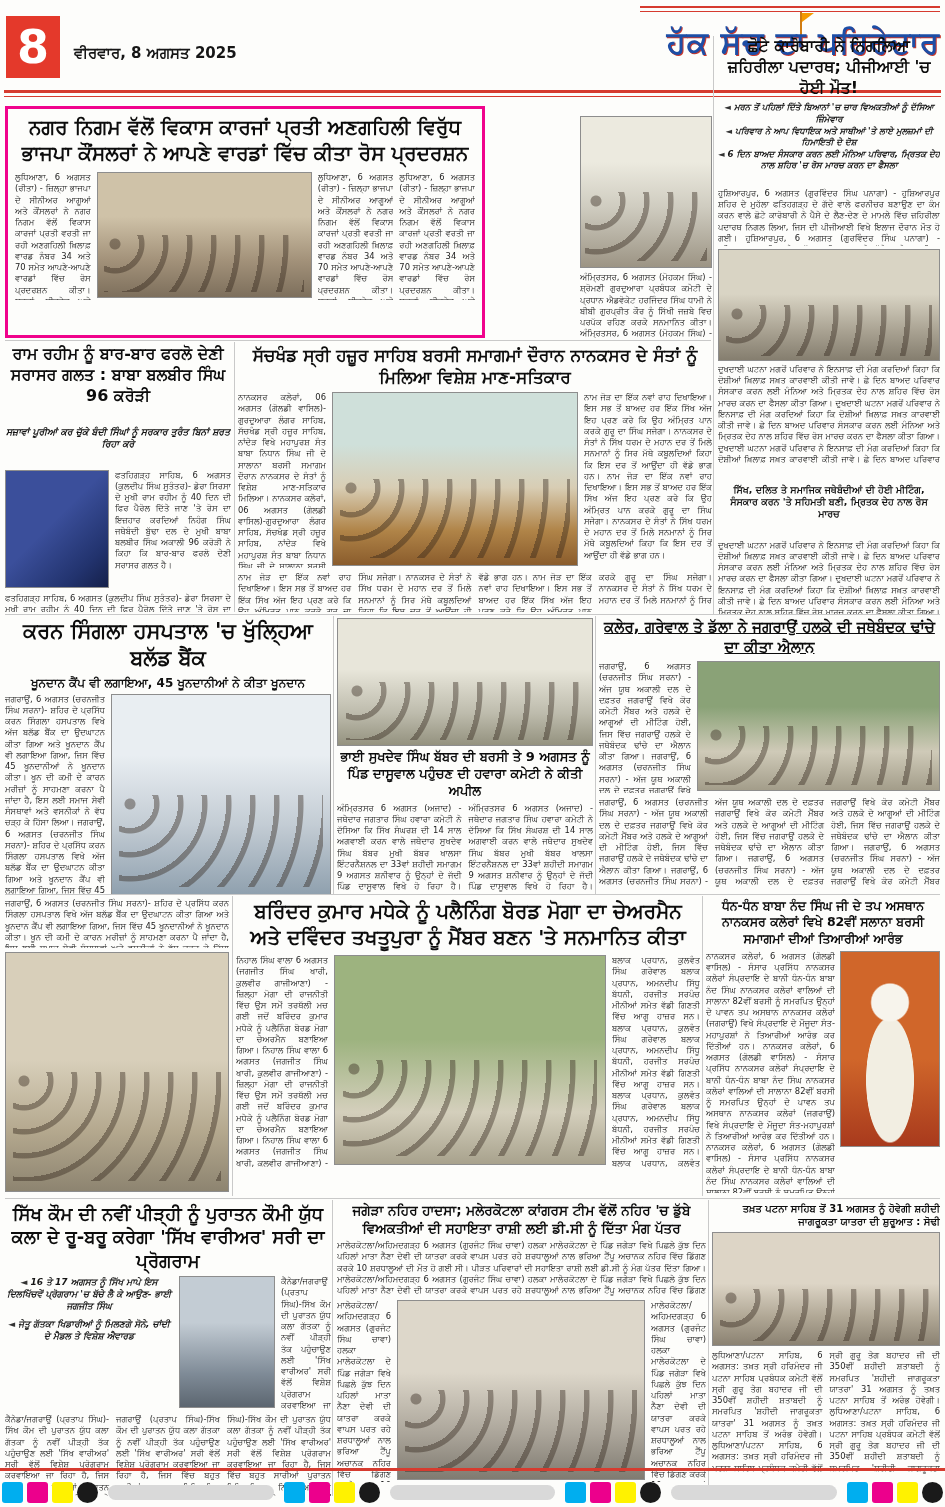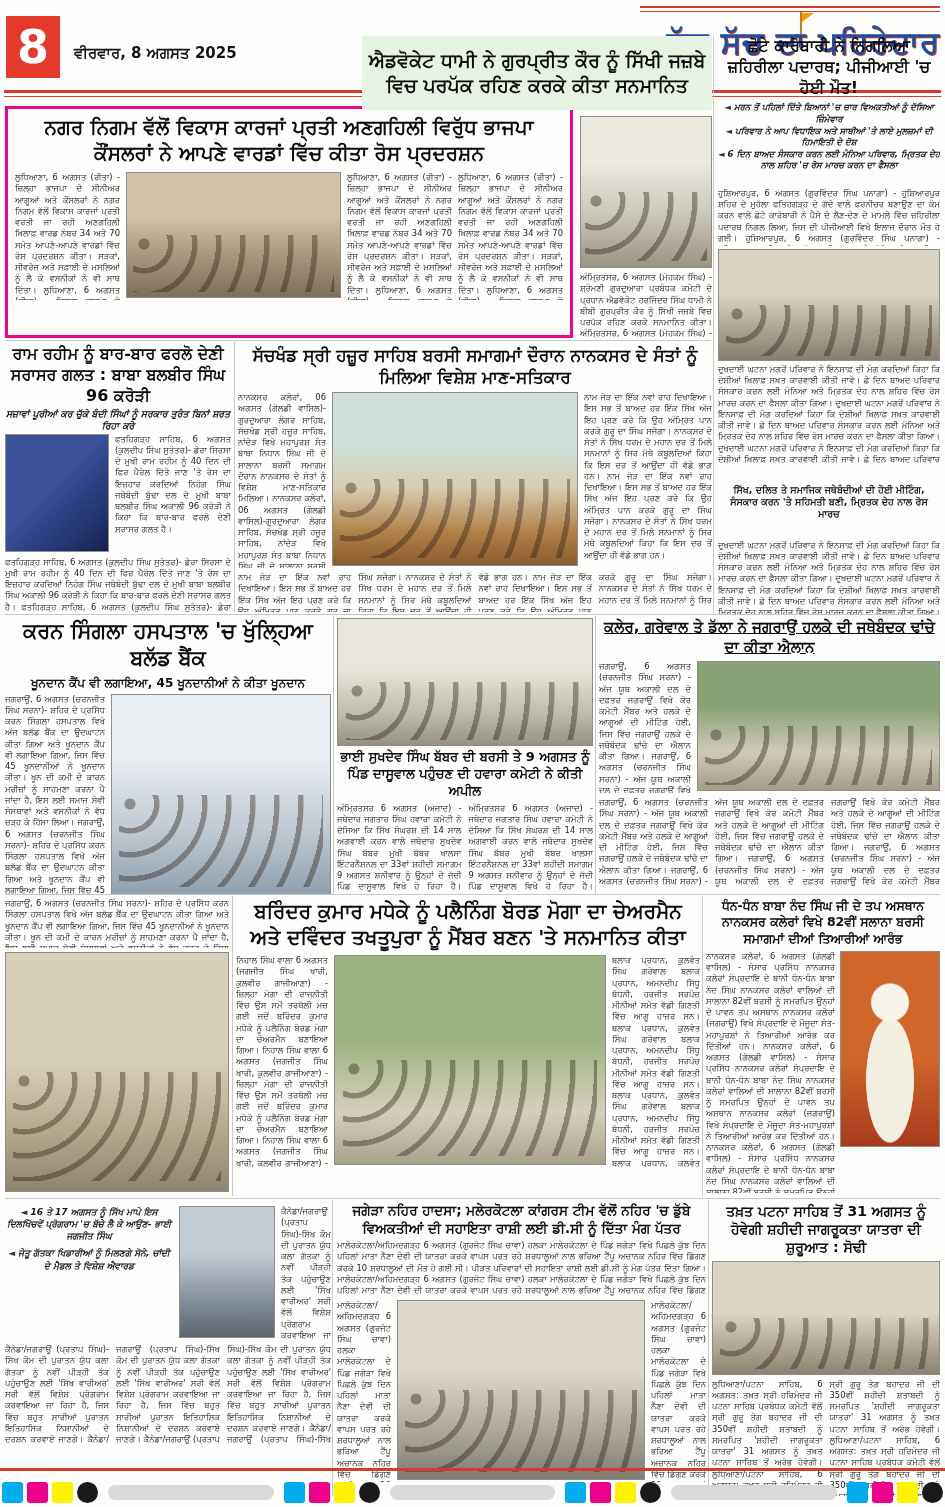--- a/index.html
+++ b/index.html
@@ -85,53 +85,50 @@
   <div class="abs hairline-h" style="left:5px;top:894px;width:935px;"></div>
   <div class="abs hairline-h" style="left:5px;top:1198px;width:935px;"></div>
   <div class="abs hairline-v" style="left:234px;top:342px;height:270px;"></div>
   <div class="abs hairline-v" style="left:333px;top:616px;height:278px;"></div>
   <div class="abs hairline-v" style="left:595px;top:616px;height:278px;"></div>
   <div class="abs hairline-v" style="left:232px;top:896px;height:300px;"></div>
   <div class="abs hairline-v" style="left:702px;top:896px;height:300px;"></div>
   <div class="abs hairline-v" style="left:332px;top:1200px;height:296px;"></div>
   <div class="abs hairline-v" style="left:708px;top:1200px;height:296px;"></div>
 
-  <div class="art pinkbox" style="left:5px;top:106px;width:568px;height:232px;">
+  <div class="art pinkbox" style="left:5px;top:106px;width:480px;height:232px;">
     <div class="hl" style="font-size:20px;">ਨਗਰ ਨਿਗਮ ਵੱਲੋਂ ਵਿਕਾਸ ਕਾਰਜਾਂ ਪ੍ਰਤੀ ਅਣਗਹਿਲੀ ਵਿਰੁੱਧ ਭਾਜਪਾ ਕੌਂਸਲਰਾਂ ਨੇ ਆਪਣੇ ਵਾਰਡਾਂ ਵਿੱਚ ਕੀਤਾ ਰੋਸ ਪ੍ਰਦਰਸ਼ਨ</div>
     <div class="row" style="margin-top:6px;height:128px;">
       <div class="body-txt" style="flex:1;">ਲੁਧਿਆਣਾ, 6 ਅਗਸਤ (ਰੀਤਾ) - ਜ਼ਿਲ੍ਹਾ ਭਾਜਪਾ ਦੇ ਸੀਨੀਅਰ ਆਗੂਆਂ ਅਤੇ ਕੌਂਸਲਰਾਂ ਨੇ ਨਗਰ ਨਿਗਮ ਵੱਲੋਂ ਵਿਕਾਸ ਕਾਰਜਾਂ ਪ੍ਰਤੀ ਵਰਤੀ ਜਾ ਰਹੀ ਅਣਗਹਿਲੀ ਖ਼ਿਲਾਫ਼ ਵਾਰਡ ਨੰਬਰ 34 ਅਤੇ 70 ਸਮੇਤ ਆਪਣੇ-ਆਪਣੇ ਵਾਰਡਾਂ ਵਿੱਚ ਰੋਸ ਪ੍ਰਦਰਸ਼ਨ ਕੀਤਾ। ਸੜਕਾਂ, ਸੀਵਰੇਜ ਅਤੇ ਸਫ਼ਾਈ ਦੇ ਮਸਲਿਆਂ ਨੂੰ ਲੈ ਕੇ ਵਸਨੀਕਾਂ ਨੇ ਵੀ ਸਾਥ ਦਿੱਤਾ। ਲੁਧਿਆਣਾ, 6 ਅਗਸਤ (ਰੀਤਾ) - ਜ਼ਿਲ੍ਹਾ ਭਾਜਪਾ ਦੇ ਸੀਨੀਅਰ ਆਗੂਆਂ ਅਤੇ ਕੌਂਸਲਰਾਂ ਨੇ ਨਗਰ ਨਿਗਮ ਵੱਲੋਂ ਵਿਕਾਸ ਕਾਰਜਾਂ ਪ੍ਰਤੀ ਵਰਤੀ ਜਾ ਰਹੀ ਅਣਗਹਿਲੀ ਖ਼ਿਲਾਫ਼ ਵਾਰਡ ਨੰਬਰ 34 ਅਤੇ 70 ਸਮੇਤ ਆਪਣੇ-ਆਪਣੇ ਵਾਰਡਾਂ ਵਿੱਚ ਰੋਸ ਪ੍ਰਦਰਸ਼ਨ ਕੀਤਾ। ਸੜਕਾਂ, ਸੀਵਰੇਜ ਅਤੇ ਸਫ਼ਾਈ ਦੇ ਮਸਲਿਆਂ ਨੂੰ ਲੈ ਕੇ ਵਸਨੀਕਾਂ ਨੇ ਵੀ ਸਾਥ ਦਿੱਤਾ।</div>
       <div class="photo crowd ph-protest" style="width:215px;height:126px;"></div>
       <div class="body-txt" style="flex:1;">ਲੁਧਿਆਣਾ, 6 ਅਗਸਤ (ਰੀਤਾ) - ਜ਼ਿਲ੍ਹਾ ਭਾਜਪਾ ਦੇ ਸੀਨੀਅਰ ਆਗੂਆਂ ਅਤੇ ਕੌਂਸਲਰਾਂ ਨੇ ਨਗਰ ਨਿਗਮ ਵੱਲੋਂ ਵਿਕਾਸ ਕਾਰਜਾਂ ਪ੍ਰਤੀ ਵਰਤੀ ਜਾ ਰਹੀ ਅਣਗਹਿਲੀ ਖ਼ਿਲਾਫ਼ ਵਾਰਡ ਨੰਬਰ 34 ਅਤੇ 70 ਸਮੇਤ ਆਪਣੇ-ਆਪਣੇ ਵਾਰਡਾਂ ਵਿੱਚ ਰੋਸ ਪ੍ਰਦਰਸ਼ਨ ਕੀਤਾ। ਸੜਕਾਂ, ਸੀਵਰੇਜ ਅਤੇ ਸਫ਼ਾਈ ਦੇ ਮਸਲਿਆਂ ਨੂੰ ਲੈ ਕੇ ਵਸਨੀਕਾਂ ਨੇ ਵੀ ਸਾਥ ਦਿੱਤਾ। ਲੁਧਿਆਣਾ, 6 ਅਗਸਤ (ਰੀਤਾ) - ਜ਼ਿਲ੍ਹਾ ਭਾਜਪਾ ਦੇ ਸੀਨੀਅਰ ਆਗੂਆਂ ਅਤੇ ਕੌਂਸਲਰਾਂ ਨੇ ਨਗਰ ਨਿਗਮ ਵੱਲੋਂ ਵਿਕਾਸ ਕਾਰਜਾਂ ਪ੍ਰਤੀ ਵਰਤੀ ਜਾ ਰਹੀ ਅਣਗਹਿਲੀ ਖ਼ਿਲਾਫ਼ ਵਾਰਡ ਨੰਬਰ 34 ਅਤੇ 70 ਸਮੇਤ ਆਪਣੇ-ਆਪਣੇ ਵਾਰਡਾਂ ਵਿੱਚ ਰੋਸ ਪ੍ਰਦਰਸ਼ਨ ਕੀਤਾ। ਸੜਕਾਂ, ਸੀਵਰੇਜ ਅਤੇ ਸਫ਼ਾਈ ਦੇ ਮਸਲਿਆਂ ਨੂੰ ਲੈ ਕੇ ਵਸਨੀਕਾਂ ਨੇ ਵੀ ਸਾਥ ਦਿੱਤਾ।</div>
       <div class="body-txt" style="flex:1;">ਲੁਧਿਆਣਾ, 6 ਅਗਸਤ (ਰੀਤਾ) - ਜ਼ਿਲ੍ਹਾ ਭਾਜਪਾ ਦੇ ਸੀਨੀਅਰ ਆਗੂਆਂ ਅਤੇ ਕੌਂਸਲਰਾਂ ਨੇ ਨਗਰ ਨਿਗਮ ਵੱਲੋਂ ਵਿਕਾਸ ਕਾਰਜਾਂ ਪ੍ਰਤੀ ਵਰਤੀ ਜਾ ਰਹੀ ਅਣਗਹਿਲੀ ਖ਼ਿਲਾਫ਼ ਵਾਰਡ ਨੰਬਰ 34 ਅਤੇ 70 ਸਮੇਤ ਆਪਣੇ-ਆਪਣੇ ਵਾਰਡਾਂ ਵਿੱਚ ਰੋਸ ਪ੍ਰਦਰਸ਼ਨ ਕੀਤਾ। ਸੜਕਾਂ, ਸੀਵਰੇਜ ਅਤੇ ਸਫ਼ਾਈ ਦੇ ਮਸਲਿਆਂ ਨੂੰ ਲੈ ਕੇ ਵਸਨੀਕਾਂ ਨੇ ਵੀ ਸਾਥ ਦਿੱਤਾ। ਲੁਧਿਆਣਾ, 6 ਅਗਸਤ (ਰੀਤਾ) - ਜ਼ਿਲ੍ਹਾ ਭਾਜਪਾ ਦੇ ਸੀਨੀਅਰ ਆਗੂਆਂ ਅਤੇ ਕੌਂਸਲਰਾਂ ਨੇ ਨਗਰ ਨਿਗਮ ਵੱਲੋਂ ਵਿਕਾਸ ਕਾਰਜਾਂ ਪ੍ਰਤੀ ਵਰਤੀ ਜਾ ਰਹੀ ਅਣਗਹਿਲੀ ਖ਼ਿਲਾਫ਼ ਵਾਰਡ ਨੰਬਰ 34 ਅਤੇ 70 ਸਮੇਤ ਆਪਣੇ-ਆਪਣੇ ਵਾਰਡਾਂ ਵਿੱਚ ਰੋਸ ਪ੍ਰਦਰਸ਼ਨ ਕੀਤਾ। ਸੜਕਾਂ, ਸੀਵਰੇਜ ਅਤੇ ਸਫ਼ਾਈ ਦੇ ਮਸਲਿਆਂ ਨੂੰ ਲੈ ਕੇ ਵਸਨੀਕਾਂ ਨੇ ਵੀ ਸਾਥ ਦਿੱਤਾ।</div>
     </div>
   </div>
 
-  <div class="art greenbg" style="left:362px;top:36px;width:350px;height:74px;">
-    <div class="hl" style="font-size:19px;">ਐਡਵੋਕੇਟ ਧਾਮੀ ਨੇ ਗੁਰਪ੍ਰੀਤ ਕੌਰ ਨੂੰ ਸਿੱਖੀ ਜਜ਼ਬੇ ਵਿਚ ਪਰਪੱਕ ਰਹਿਣ ਕਰਕੇ ਕੀਤਾ ਸਨਮਾਨਿਤ</div>
-  </div>
   <div class="photo crowd ph-honor abs" style="left:580px;top:116px;width:132px;height:152px;"></div>
   <div class="art body-txt" style="left:580px;top:272px;width:132px;height:66px;">ਅੰਮ੍ਰਿਤਸਰ, 6 ਅਗਸਤ (ਮੋਹਕਮ ਸਿੰਘ) - ਸ਼੍ਰੋਮਣੀ ਗੁਰਦੁਆਰਾ ਪ੍ਰਬੰਧਕ ਕਮੇਟੀ ਦੇ ਪ੍ਰਧਾਨ ਐਡਵੋਕੇਟ ਹਰਜਿੰਦਰ ਸਿੰਘ ਧਾਮੀ ਨੇ ਬੀਬੀ ਗੁਰਪ੍ਰੀਤ ਕੌਰ ਨੂੰ ਸਿੱਖੀ ਜਜ਼ਬੇ ਵਿਚ ਪਰਪੱਕ ਰਹਿਣ ਕਰਕੇ ਸਨਮਾਨਿਤ ਕੀਤਾ। ਅੰਮ੍ਰਿਤਸਰ, 6 ਅਗਸਤ (ਮੋਹਕਮ ਸਿੰਘ) - ਸ਼੍ਰੋਮਣੀ ਗੁਰਦੁਆਰਾ ਪ੍ਰਬੰਧਕ ਕਮੇਟੀ ਦੇ ਪ੍ਰਧਾਨ ਐਡਵੋਕੇਟ ਹਰਜਿੰਦਰ ਸਿੰਘ ਧਾਮੀ ਨੇ ਬੀਬੀ ਗੁਰਪ੍ਰੀਤ ਕੌਰ ਨੂੰ ਸਿੱਖੀ ਜਜ਼ਬੇ ਵਿਚ ਪਰਪੱਕ ਰਹਿਣ ਕਰਕੇ ਸਨਮਾਨਿਤ ਕੀਤਾ।</div>
 
   <div class="art" style="left:718px;top:36px;width:222px;height:578px;">
     <div class="hl" style="font-size:16px;">ਛੋਟੇ ਕਾਰੋਬਾਰੀ ਨੇ ਨਿਗਲਿਆ ਜ਼ਹਿਰੀਲਾ ਪਦਾਰਥ; ਪੀਜੀਆਈ 'ਚ ਹੋਈ ਮੌਤ!</div>
     <div style="margin:4px 0 16px 0;">
       <div class="bullet">ਮਰਨ ਤੋਂ ਪਹਿਲਾਂ ਦਿੱਤੇ ਬਿਆਨਾਂ 'ਚ ਚਾਰ ਵਿਅਕਤੀਆਂ ਨੂੰ ਦੱਸਿਆ ਜ਼ਿੰਮੇਵਾਰ</div>
       <div class="bullet">ਪਰਿਵਾਰ ਨੇ ਆਪ ਵਿਧਾਇਕ ਅਤੇ ਸਾਥੀਆਂ 'ਤੇ ਲਾਏ ਮੁਲਜ਼ਮਾਂ ਦੀ ਹਿਮਾਇਤੀ ਦੇ ਦੋਸ਼</div>
       <div class="bullet">6 ਦਿਨ ਬਾਅਦ ਸੰਸਕਾਰ ਕਰਨ ਲਈ ਮੰਨਿਆ ਪਰਿਵਾਰ, ਮ੍ਰਿਤਕ ਦੇਹ ਨਾਲ ਸ਼ਹਿਰ 'ਚ ਰੋਸ ਮਾਰਚ ਕਰਨ ਦਾ ਫੈਸਲਾ</div>
     </div>
     <div class="body-txt" style="height:58px;">ਹੁਸ਼ਿਆਰਪੁਰ, 6 ਅਗਸਤ (ਗੁਰਵਿੰਦਰ ਸਿੰਘ ਪਨਾਗਾ) - ਹੁਸ਼ਿਆਰਪੁਰ ਸ਼ਹਿਰ ਦੇ ਮੁਹੱਲਾ ਫਤਿਹਗੜ੍ਹ ਦੇ ਗੱਦੇ ਵਾਲੇ ਫਰਨੀਚਰ ਬਣਾਉਣ ਦਾ ਕੰਮ ਕਰਨ ਵਾਲੇ ਛੋਟੇ ਕਾਰੋਬਾਰੀ ਨੇ ਪੈਸੇ ਦੇ ਲੈਣ-ਦੇਣ ਦੇ ਮਾਮਲੇ ਵਿੱਚ ਜ਼ਹਿਰੀਲਾ ਪਦਾਰਥ ਨਿਗਲ ਲਿਆ, ਜਿਸ ਦੀ ਪੀਜੀਆਈ ਵਿਖੇ ਇਲਾਜ ਦੌਰਾਨ ਮੌਤ ਹੋ ਗਈ। ਹੁਸ਼ਿਆਰਪੁਰ, 6 ਅਗਸਤ (ਗੁਰਵਿੰਦਰ ਸਿੰਘ ਪਨਾਗਾ) - ਹੁਸ਼ਿਆਰਪੁਰ ਸ਼ਹਿਰ ਦੇ ਮੁਹੱਲਾ ਫਤਿਹਗੜ੍ਹ ਦੇ ਗੱਦੇ ਵਾਲੇ ਫਰਨੀਚਰ ਬਣਾਉਣ ਦਾ ਕੰਮ ਕਰਨ ਵਾਲੇ ਛੋਟੇ ਕਾਰੋਬਾਰੀ ਨੇ ਪੈਸੇ ਦੇ ਲੈਣ-ਦੇਣ ਦੇ ਮਾਮਲੇ ਵਿੱਚ ਜ਼ਹਿਰੀਲਾ ਪਦਾਰਥ ਨਿਗਲ ਲਿਆ, ਜਿਸ ਦੀ ਪੀਜੀਆਈ ਵਿਖੇ ਇਲਾਜ ਦੌਰਾਨ ਮੌਤ ਹੋ ਗਈ।</div>
     <div class="photo crowd ph-poison" style="width:100%;height:112px;margin:3px 0;"></div>
     <div class="body-txt" style="height:100px;">ਦੁਖਦਾਈ ਘਟਨਾ ਮਗਰੋਂ ਪਰਿਵਾਰ ਨੇ ਇਨਸਾਫ਼ ਦੀ ਮੰਗ ਕਰਦਿਆਂ ਕਿਹਾ ਕਿ ਦੋਸ਼ੀਆਂ ਖ਼ਿਲਾਫ਼ ਸਖ਼ਤ ਕਾਰਵਾਈ ਕੀਤੀ ਜਾਵੇ। ਛੇ ਦਿਨ ਬਾਅਦ ਪਰਿਵਾਰ ਸੰਸਕਾਰ ਕਰਨ ਲਈ ਮੰਨਿਆ ਅਤੇ ਮ੍ਰਿਤਕ ਦੇਹ ਨਾਲ ਸ਼ਹਿਰ ਵਿੱਚ ਰੋਸ ਮਾਰਚ ਕਰਨ ਦਾ ਫੈਸਲਾ ਕੀਤਾ ਗਿਆ। ਦੁਖਦਾਈ ਘਟਨਾ ਮਗਰੋਂ ਪਰਿਵਾਰ ਨੇ ਇਨਸਾਫ਼ ਦੀ ਮੰਗ ਕਰਦਿਆਂ ਕਿਹਾ ਕਿ ਦੋਸ਼ੀਆਂ ਖ਼ਿਲਾਫ਼ ਸਖ਼ਤ ਕਾਰਵਾਈ ਕੀਤੀ ਜਾਵੇ। ਛੇ ਦਿਨ ਬਾਅਦ ਪਰਿਵਾਰ ਸੰਸਕਾਰ ਕਰਨ ਲਈ ਮੰਨਿਆ ਅਤੇ ਮ੍ਰਿਤਕ ਦੇਹ ਨਾਲ ਸ਼ਹਿਰ ਵਿੱਚ ਰੋਸ ਮਾਰਚ ਕਰਨ ਦਾ ਫੈਸਲਾ ਕੀਤਾ ਗਿਆ। ਦੁਖਦਾਈ ਘਟਨਾ ਮਗਰੋਂ ਪਰਿਵਾਰ ਨੇ ਇਨਸਾਫ਼ ਦੀ ਮੰਗ ਕਰਦਿਆਂ ਕਿਹਾ ਕਿ ਦੋਸ਼ੀਆਂ ਖ਼ਿਲਾਫ਼ ਸਖ਼ਤ ਕਾਰਵਾਈ ਕੀਤੀ ਜਾਵੇ। ਛੇ ਦਿਨ ਬਾਅਦ ਪਰਿਵਾਰ ਸੰਸਕਾਰ ਕਰਨ ਲਈ ਮੰਨਿਆ ਅਤੇ ਮ੍ਰਿਤਕ ਦੇਹ ਨਾਲ ਸ਼ਹਿਰ ਵਿੱਚ ਰੋਸ ਮਾਰਚ ਕਰਨ ਦਾ ਫੈਸਲਾ ਕੀਤਾ ਗਿਆ।</div>
     <div class="sub" style="font-size:9.5px;margin:20px 0;">ਸਿੱਖ, ਦਲਿਤ ਤੇ ਸਮਾਜਿਕ ਜਥੇਬੰਦੀਆਂ ਦੀ ਹੋਈ ਮੀਟਿੰਗ, ਸੰਸਕਾਰ ਕਰਨ 'ਤੇ ਸਹਿਮਤੀ ਬਣੀ, ਮ੍ਰਿਤਕ ਦੇਹ ਨਾਲ ਰੋਸ ਮਾਰਚ</div>
     <div class="body-txt" style="height:120px;">ਦੁਖਦਾਈ ਘਟਨਾ ਮਗਰੋਂ ਪਰਿਵਾਰ ਨੇ ਇਨਸਾਫ਼ ਦੀ ਮੰਗ ਕਰਦਿਆਂ ਕਿਹਾ ਕਿ ਦੋਸ਼ੀਆਂ ਖ਼ਿਲਾਫ਼ ਸਖ਼ਤ ਕਾਰਵਾਈ ਕੀਤੀ ਜਾਵੇ। ਛੇ ਦਿਨ ਬਾਅਦ ਪਰਿਵਾਰ ਸੰਸਕਾਰ ਕਰਨ ਲਈ ਮੰਨਿਆ ਅਤੇ ਮ੍ਰਿਤਕ ਦੇਹ ਨਾਲ ਸ਼ਹਿਰ ਵਿੱਚ ਰੋਸ ਮਾਰਚ ਕਰਨ ਦਾ ਫੈਸਲਾ ਕੀਤਾ ਗਿਆ। ਦੁਖਦਾਈ ਘਟਨਾ ਮਗਰੋਂ ਪਰਿਵਾਰ ਨੇ ਇਨਸਾਫ਼ ਦੀ ਮੰਗ ਕਰਦਿਆਂ ਕਿਹਾ ਕਿ ਦੋਸ਼ੀਆਂ ਖ਼ਿਲਾਫ਼ ਸਖ਼ਤ ਕਾਰਵਾਈ ਕੀਤੀ ਜਾਵੇ। ਛੇ ਦਿਨ ਬਾਅਦ ਪਰਿਵਾਰ ਸੰਸਕਾਰ ਕਰਨ ਲਈ ਮੰਨਿਆ ਅਤੇ ਮ੍ਰਿਤਕ ਦੇਹ ਨਾਲ ਸ਼ਹਿਰ ਵਿੱਚ ਰੋਸ ਮਾਰਚ ਕਰਨ ਦਾ ਫੈਸਲਾ ਕੀਤਾ ਗਿਆ। ਦੁਖਦਾਈ ਘਟਨਾ ਮਗਰੋਂ ਪਰਿਵਾਰ ਨੇ ਇਨਸਾਫ਼ ਦੀ ਮੰਗ ਕਰਦਿਆਂ ਕਿਹਾ ਕਿ ਦੋਸ਼ੀਆਂ ਖ਼ਿਲਾਫ਼ ਸਖ਼ਤ ਕਾਰਵਾਈ ਕੀਤੀ ਜਾਵੇ। ਛੇ ਦਿਨ ਬਾਅਦ ਪਰਿਵਾਰ ਸੰਸਕਾਰ ਕਰਨ ਲਈ ਮੰਨਿਆ ਅਤੇ ਮ੍ਰਿਤਕ ਦੇਹ ਨਾਲ ਸ਼ਹਿਰ ਵਿੱਚ ਰੋਸ ਮਾਰਚ ਕਰਨ ਦਾ ਫੈਸਲਾ ਕੀਤਾ ਗਿਆ।</div>
   </div>
 
   <div class="art" style="left:5px;top:344px;width:226px;height:268px;">
     <div class="hl" style="font-size:16px;">ਰਾਮ ਰਹੀਮ ਨੂੰ ਬਾਰ-ਬਾਰ ਫਰਲੋ ਦੇਣੀ ਸਰਾਸਰ ਗਲਤ : ਬਾਬਾ ਬਲਬੀਰ ਸਿੰਘ 96 ਕਰੋੜੀ</div>
-    <div class="sub" style="font-size:9.3px;font-style:italic;margin:2px 0;">ਸਜ਼ਾਵਾਂ ਪੂਰੀਆਂ ਕਰ ਚੁੱਕੇ ਬੰਦੀ ਸਿੰਘਾਂ ਨੂੰ ਸਰਕਾਰ ਤੁਰੰਤ ਬਿਨਾਂ ਸ਼ਰਤ ਰਿਹਾ ਕਰੇ</div>
+    <div class="sub" style="font-size:9.3px;font-style:italic;margin:20px 0;">ਸਜ਼ਾਵਾਂ ਪੂਰੀਆਂ ਕਰ ਚੁੱਕੇ ਬੰਦੀ ਸਿੰਘਾਂ ਨੂੰ ਸਰਕਾਰ ਤੁਰੰਤ ਬਿਨਾਂ ਸ਼ਰਤ ਰਿਹਾ ਕਰੇ</div>
     <div class="row" style="height:120px;margin-top:2px;">
       <div class="photo ph-nihang" style="width:104px;height:118px;"></div>
       <div class="body-txt" style="flex:1;">ਫਤਹਿਗੜ੍ਹ ਸਾਹਿਬ, 6 ਅਗਸਤ (ਕੁਲਦੀਪ ਸਿੰਘ ਸੁਤੰਤਰ)- ਡੇਰਾ ਸਿਰਸਾ ਦੇ ਮੁਖੀ ਰਾਮ ਰਹੀਮ ਨੂੰ 40 ਦਿਨ ਦੀ ਫਿਰ ਪੈਰੋਲ ਦਿੱਤੇ ਜਾਣ 'ਤੇ ਰੋਸ ਦਾ ਇਜ਼ਹਾਰ ਕਰਦਿਆਂ ਨਿਹੰਗ ਸਿੰਘ ਜਥੇਬੰਦੀ ਬੁੱਢਾ ਦਲ ਦੇ ਮੁਖੀ ਬਾਬਾ ਬਲਬੀਰ ਸਿੰਘ ਅਕਾਲੀ 96 ਕਰੋੜੀ ਨੇ ਕਿਹਾ ਕਿ ਬਾਰ-ਬਾਰ ਫਰਲੋ ਦੇਣੀ ਸਰਾਸਰ ਗਲਤ ਹੈ।</div>
     </div>
     <div class="body-txt" style="height:72px;margin-top:3px;">ਫਤਹਿਗੜ੍ਹ ਸਾਹਿਬ, 6 ਅਗਸਤ (ਕੁਲਦੀਪ ਸਿੰਘ ਸੁਤੰਤਰ)- ਡੇਰਾ ਸਿਰਸਾ ਦੇ ਮੁਖੀ ਰਾਮ ਰਹੀਮ ਨੂੰ 40 ਦਿਨ ਦੀ ਫਿਰ ਪੈਰੋਲ ਦਿੱਤੇ ਜਾਣ 'ਤੇ ਰੋਸ ਦਾ ਇਜ਼ਹਾਰ ਕਰਦਿਆਂ ਨਿਹੰਗ ਸਿੰਘ ਜਥੇਬੰਦੀ ਬੁੱਢਾ ਦਲ ਦੇ ਮੁਖੀ ਬਾਬਾ ਬਲਬੀਰ ਸਿੰਘ ਅਕਾਲੀ 96 ਕਰੋੜੀ ਨੇ ਕਿਹਾ ਕਿ ਬਾਰ-ਬਾਰ ਫਰਲੋ ਦੇਣੀ ਸਰਾਸਰ ਗਲਤ ਹੈ। ਫਤਹਿਗੜ੍ਹ ਸਾਹਿਬ, 6 ਅਗਸਤ (ਕੁਲਦੀਪ ਸਿੰਘ ਸੁਤੰਤਰ)- ਡੇਰਾ ਸਿਰਸਾ ਦੇ ਮੁਖੀ ਰਾਮ ਰਹੀਮ ਨੂੰ 40 ਦਿਨ ਦੀ ਫਿਰ ਪੈਰੋਲ ਦਿੱਤੇ ਜਾਣ 'ਤੇ ਰੋਸ ਦਾ ਇਜ਼ਹਾਰ ਕਰਦਿਆਂ ਨਿਹੰਗ ਸਿੰਘ ਜਥੇਬੰਦੀ ਬੁੱਢਾ ਦਲ ਦੇ ਮੁਖੀ ਬਾਬਾ ਬਲਬੀਰ ਸਿੰਘ ਅਕਾਲੀ 96 ਕਰੋੜੀ ਨੇ ਕਿਹਾ ਕਿ ਬਾਰ-ਬਾਰ ਫਰਲੋ ਦੇਣੀ ਸਰਾਸਰ ਗਲਤ ਹੈ।</div>
   </div>
 
   <div class="art" style="left:238px;top:344px;width:474px;height:268px;">
     <div class="hl" style="font-size:17px;">ਸੱਚਖੰਡ ਸ੍ਰੀ ਹਜ਼ੂਰ ਸਾਹਿਬ ਬਰਸੀ ਸਮਾਗਮਾਂ ਦੌਰਾਨ ਨਾਨਕਸਰ ਦੇ ਸੰਤਾਂ ਨੂੰ ਮਿਲਿਆ ਵਿਸ਼ੇਸ਼ ਮਾਣ-ਸਤਿਕਾਰ</div>
     <div class="row" style="height:176px;margin-top:4px;">
@@ -182,20 +179,21 @@
 
   <div class="art" style="left:706px;top:898px;width:234px;height:298px;">
     <div class="hl" style="font-size:12.5px;">ਧੰਨ-ਧੰਨ ਬਾਬਾ ਨੰਦ ਸਿੰਘ ਜੀ ਦੇ ਤਪ ਅਸਥਾਨ ਨਾਨਕਸਰ ਕਲੇਰਾਂ ਵਿਖੇ 82ਵੀਂ ਸਲਾਨਾ ਬਰਸੀ ਸਮਾਗਮਾਂ ਦੀਆਂ ਤਿਆਰੀਆਂ ਆਰੰਭ</div>
     <div style="margin-top:4px;overflow:hidden;height:242px;">
       <div class="photo ph-saint" style="float:right;width:100px;height:196px;margin:0 0 4px 5px;"></div>
       <div class="body-txt">ਨਾਨਕਸਰ ਕਲੇਰਾਂ, 6 ਅਗਸਤ (ਗੋਲਡੀ ਵਾਸਿਲ) - ਸੰਸਾਰ ਪ੍ਰਸਿੱਧ ਨਾਨਕਸਰ ਕਲੇਰਾਂ ਸੰਪ੍ਰਦਾਇ ਦੇ ਬਾਨੀ ਧੰਨ-ਧੰਨ ਬਾਬਾ ਨੰਦ ਸਿੰਘ ਨਾਨਕਸਰ ਕਲੇਰਾਂ ਵਾਲਿਆਂ ਦੀ ਸਾਲਾਨਾ 82ਵੀਂ ਬਰਸੀ ਨੂੰ ਸਮਰਪਿਤ ਉਨ੍ਹਾਂ ਦੇ ਪਾਵਨ ਤਪ ਅਸਥਾਨ ਨਾਨਕਸਰ ਕਲੇਰਾਂ (ਜਗਰਾਉਂ) ਵਿਖੇ ਸੰਪ੍ਰਦਾਇ ਦੇ ਮੌਜੂਦਾ ਸੰਤ-ਮਹਾਪੁਰਸ਼ਾਂ ਨੇ ਤਿਆਰੀਆਂ ਆਰੰਭ ਕਰ ਦਿੱਤੀਆਂ ਹਨ। ਨਾਨਕਸਰ ਕਲੇਰਾਂ, 6 ਅਗਸਤ (ਗੋਲਡੀ ਵਾਸਿਲ) - ਸੰਸਾਰ ਪ੍ਰਸਿੱਧ ਨਾਨਕਸਰ ਕਲੇਰਾਂ ਸੰਪ੍ਰਦਾਇ ਦੇ ਬਾਨੀ ਧੰਨ-ਧੰਨ ਬਾਬਾ ਨੰਦ ਸਿੰਘ ਨਾਨਕਸਰ ਕਲੇਰਾਂ ਵਾਲਿਆਂ ਦੀ ਸਾਲਾਨਾ 82ਵੀਂ ਬਰਸੀ ਨੂੰ ਸਮਰਪਿਤ ਉਨ੍ਹਾਂ ਦੇ ਪਾਵਨ ਤਪ ਅਸਥਾਨ ਨਾਨਕਸਰ ਕਲੇਰਾਂ (ਜਗਰਾਉਂ) ਵਿਖੇ ਸੰਪ੍ਰਦਾਇ ਦੇ ਮੌਜੂਦਾ ਸੰਤ-ਮਹਾਪੁਰਸ਼ਾਂ ਨੇ ਤਿਆਰੀਆਂ ਆਰੰਭ ਕਰ ਦਿੱਤੀਆਂ ਹਨ। ਨਾਨਕਸਰ ਕਲੇਰਾਂ, 6 ਅਗਸਤ (ਗੋਲਡੀ ਵਾਸਿਲ) - ਸੰਸਾਰ ਪ੍ਰਸਿੱਧ ਨਾਨਕਸਰ ਕਲੇਰਾਂ ਸੰਪ੍ਰਦਾਇ ਦੇ ਬਾਨੀ ਧੰਨ-ਧੰਨ ਬਾਬਾ ਨੰਦ ਸਿੰਘ ਨਾਨਕਸਰ ਕਲੇਰਾਂ ਵਾਲਿਆਂ ਦੀ ਸਾਲਾਨਾ 82ਵੀਂ ਬਰਸੀ ਨੂੰ ਸਮਰਪਿਤ ਉਨ੍ਹਾਂ ਦੇ ਪਾਵਨ ਤਪ ਅਸਥਾਨ ਨਾਨਕਸਰ ਕਲੇਰਾਂ (ਜਗਰਾਉਂ) ਵਿਖੇ ਸੰਪ੍ਰਦਾਇ ਦੇ ਮੌਜੂਦਾ ਸੰਤ-ਮਹਾਪੁਰਸ਼ਾਂ ਨੇ ਤਿਆਰੀਆਂ ਆਰੰਭ ਕਰ ਦਿੱਤੀਆਂ ਹਨ।</div>
     </div>
   </div>
 
   <div class="art" style="left:5px;top:1202px;width:326px;height:294px;">
+    <div class="hl" style="font-size:18px;">ਸਿੱਖ ਕੌਮ ਦੀ ਨਵੀਂ ਪੀੜ੍ਹੀ ਨੂੰ ਪੁਰਾਤਨ ਕੌਮੀ ਯੁੱਧ ਕਲਾ ਦੇ ਰੂ-ਬਰੂ ਕਰੇਗਾ 'ਸਿੱਖ ਵਾਰੀਅਰ' ਸਰੀ ਦਾ ਪ੍ਰੋਗਰਾਮ</div>
     <div class="row" style="height:134px;margin-top:4px;">
       <div style="width:168px;">
         <div class="bullet" style="font-size:9px;">16 ਤੇ 17 ਅਗਸਤ ਨੂੰ ਸਿੱਖ ਮਾਪੇ ਇਸ ਦਿਲਖਿੱਚਵੇਂ ਪ੍ਰੋਗਰਾਮ 'ਚ ਬੱਚੇ ਲੈ ਕੇ ਆਉਣ- ਭਾਈ ਜਗਜੀਤ ਸਿੰਘ</div>
         <div class="bullet" style="font-size:9px;margin-top:5px;">ਜੇਤੂ ਗੱਤਕਾ ਖਿਡਾਰੀਆਂ ਨੂੰ ਮਿਲਣਗੇ ਸੋਨੇ, ਚਾਂਦੀ ਦੇ ਮੈਡਲ ਤੇ ਵਿਸ਼ੇਸ਼ ਐਵਾਰਡ</div>
       </div>
       <div class="photo ph-warrior" style="width:96px;height:132px;"></div>
       <div class="body-txt" style="flex:1;">ਕੈਨੇਡਾ/ਜਗਰਾਉਂ (ਪ੍ਰਤਾਪ ਸਿੰਘ)-ਸਿੱਖ ਕੌਮ ਦੀ ਪੁਰਾਤਨ ਯੁੱਧ ਕਲਾ ਗੱਤਕਾ ਨੂੰ ਨਵੀਂ ਪੀੜ੍ਹੀ ਤੱਕ ਪਹੁੰਚਾਉਣ ਲਈ 'ਸਿੱਖ ਵਾਰੀਅਰ' ਸਰੀ ਵੱਲੋਂ ਵਿਸ਼ੇਸ਼ ਪ੍ਰੋਗਰਾਮ ਕਰਵਾਇਆ ਜਾ ਰਿਹਾ ਹੈ, ਜਿਸ ਵਿੱਚ ਬਹੁਤ ਸਾਰੀਆਂ ਪੁਰਾਤਨ ਇਤਿਹਾਸਿਕ ਨਿਸ਼ਾਨੀਆਂ ਦੇ ਦਰਸ਼ਨ ਕਰਵਾਏ ਜਾਣਗੇ।</div>
     </div>
     <div class="body-txt cols-3" style="height:104px;margin-top:4px;">ਕੈਨੇਡਾ/ਜਗਰਾਉਂ (ਪ੍ਰਤਾਪ ਸਿੰਘ)-ਸਿੱਖ ਕੌਮ ਦੀ ਪੁਰਾਤਨ ਯੁੱਧ ਕਲਾ ਗੱਤਕਾ ਨੂੰ ਨਵੀਂ ਪੀੜ੍ਹੀ ਤੱਕ ਪਹੁੰਚਾਉਣ ਲਈ 'ਸਿੱਖ ਵਾਰੀਅਰ' ਸਰੀ ਵੱਲੋਂ ਵਿਸ਼ੇਸ਼ ਪ੍ਰੋਗਰਾਮ ਕਰਵਾਇਆ ਜਾ ਰਿਹਾ ਹੈ, ਜਿਸ ਵਿੱਚ ਬਹੁਤ ਸਾਰੀਆਂ ਪੁਰਾਤਨ ਇਤਿਹਾਸਿਕ ਨਿਸ਼ਾਨੀਆਂ ਦੇ ਦਰਸ਼ਨ ਕਰਵਾਏ ਜਾਣਗੇ। ਕੈਨੇਡਾ/ਜਗਰਾਉਂ (ਪ੍ਰਤਾਪ ਸਿੰਘ)-ਸਿੱਖ ਕੌਮ ਦੀ ਪੁਰਾਤਨ ਯੁੱਧ ਕਲਾ ਗੱਤਕਾ ਨੂੰ ਨਵੀਂ ਪੀੜ੍ਹੀ ਤੱਕ ਪਹੁੰਚਾਉਣ ਲਈ 'ਸਿੱਖ ਵਾਰੀਅਰ' ਸਰੀ ਵੱਲੋਂ ਵਿਸ਼ੇਸ਼ ਪ੍ਰੋਗਰਾਮ ਕਰਵਾਇਆ ਜਾ ਰਿਹਾ ਹੈ, ਜਿਸ ਵਿੱਚ ਬਹੁਤ ਸਾਰੀਆਂ ਪੁਰਾਤਨ ਇਤਿਹਾਸਿਕ ਨਿਸ਼ਾਨੀਆਂ ਦੇ ਦਰਸ਼ਨ ਕਰਵਾਏ ਜਾਣਗੇ। ਕੈਨੇਡਾ/ਜਗਰਾਉਂ (ਪ੍ਰਤਾਪ ਸਿੰਘ)-ਸਿੱਖ ਕੌਮ ਦੀ ਪੁਰਾਤਨ ਯੁੱਧ ਕਲਾ ਗੱਤਕਾ ਨੂੰ ਨਵੀਂ ਪੀੜ੍ਹੀ ਤੱਕ ਪਹੁੰਚਾਉਣ ਲਈ 'ਸਿੱਖ ਵਾਰੀਅਰ' ਸਰੀ ਵੱਲੋਂ ਵਿਸ਼ੇਸ਼ ਪ੍ਰੋਗਰਾਮ ਕਰਵਾਇਆ ਜਾ ਰਿਹਾ ਹੈ, ਜਿਸ ਵਿੱਚ ਬਹੁਤ ਸਾਰੀਆਂ ਪੁਰਾਤਨ ਇਤਿਹਾਸਿਕ ਨਿਸ਼ਾਨੀਆਂ ਦੇ ਦਰਸ਼ਨ ਕਰਵਾਏ ਜਾਣਗੇ। ਕੈਨੇਡਾ/ਜਗਰਾਉਂ (ਪ੍ਰਤਾਪ ਸਿੰਘ)-ਸਿੱਖ ਕੌਮ ਦੀ ਪੁਰਾਤਨ ਯੁੱਧ ਕਲਾ ਗੱਤਕਾ ਨੂੰ ਨਵੀਂ ਪੀੜ੍ਹੀ ਤੱਕ ਪਹੁੰਚਾਉਣ ਲਈ 'ਸਿੱਖ ਵਾਰੀਅਰ' ਸਰੀ ਵੱਲੋਂ ਵਿਸ਼ੇਸ਼ ਪ੍ਰੋਗਰਾਮ ਕਰਵਾਇਆ ਜਾ ਰਿਹਾ ਹੈ, ਜਿਸ ਵਿੱਚ ਬਹੁਤ ਸਾਰੀਆਂ ਪੁਰਾਤਨ ਇਤਿਹਾਸਿਕ ਨਿਸ਼ਾਨੀਆਂ ਦੇ ਦਰਸ਼ਨ ਕਰਵਾਏ ਜਾਣਗੇ।</div>
   </div>
@@ -204,21 +202,21 @@
     <div class="hl" style="font-size:13.5px;">ਜਗੇੜਾ ਨਹਿਰ ਹਾਦਸਾ; ਮਲੇਰਕੋਟਲਾ ਕਾਂਗਰਸ ਟੀਮ ਵੱਲੋਂ ਨਹਿਰ 'ਚ ਡੁੱਬੇ ਵਿਅਕਤੀਆਂ ਦੀ ਸਹਾਇਤਾ ਰਾਸ਼ੀ ਲਈ ਡੀ.ਸੀ ਨੂੰ ਦਿੱਤਾ ਮੰਗ ਪੱਤਰ</div>
     <div class="body-txt" style="height:56px;margin-top:3px;">ਮਾਲੇਰਕੋਟਲਾ/ਅਹਿਮਦਗੜ੍ਹ 6 ਅਗਸਤ (ਗੁਰਜੰਟ ਸਿੰਘ ਚਾਵਾ) ਹਲਕਾ ਮਾਲੇਰਕੋਟਲਾ ਦੇ ਪਿੰਡ ਜਗੇੜਾ ਵਿਖੇ ਪਿਛਲੇ ਕੁੱਝ ਦਿਨ ਪਹਿਲਾਂ ਮਾਤਾ ਨੈਣਾ ਦੇਵੀ ਦੀ ਯਾਤਰਾ ਕਰਕੇ ਵਾਪਸ ਪਰਤ ਰਹੇ ਸ਼ਰਧਾਲੂਆਂ ਨਾਲ ਭਰਿਆ ਟੈਂਪੂ ਅਚਾਨਕ ਨਹਿਰ ਵਿੱਚ ਡਿੱਗਣ ਕਰਕੇ 10 ਸ਼ਰਧਾਲੂਆਂ ਦੀ ਮੌਤ ਹੋ ਗਈ ਸੀ। ਪੀੜਤ ਪਰਿਵਾਰਾਂ ਦੀ ਸਹਾਇਤਾ ਰਾਸ਼ੀ ਲਈ ਡੀ.ਸੀ ਨੂੰ ਮੰਗ ਪੱਤਰ ਦਿੱਤਾ ਗਿਆ। ਮਾਲੇਰਕੋਟਲਾ/ਅਹਿਮਦਗੜ੍ਹ 6 ਅਗਸਤ (ਗੁਰਜੰਟ ਸਿੰਘ ਚਾਵਾ) ਹਲਕਾ ਮਾਲੇਰਕੋਟਲਾ ਦੇ ਪਿੰਡ ਜਗੇੜਾ ਵਿਖੇ ਪਿਛਲੇ ਕੁੱਝ ਦਿਨ ਪਹਿਲਾਂ ਮਾਤਾ ਨੈਣਾ ਦੇਵੀ ਦੀ ਯਾਤਰਾ ਕਰਕੇ ਵਾਪਸ ਪਰਤ ਰਹੇ ਸ਼ਰਧਾਲੂਆਂ ਨਾਲ ਭਰਿਆ ਟੈਂਪੂ ਅਚਾਨਕ ਨਹਿਰ ਵਿੱਚ ਡਿੱਗਣ ਕਰਕੇ 10 ਸ਼ਰਧਾਲੂਆਂ ਦੀ ਮੌਤ ਹੋ ਗਈ ਸੀ। ਪੀੜਤ ਪਰਿਵਾਰਾਂ ਦੀ ਸਹਾਇਤਾ ਰਾਸ਼ੀ ਲਈ ਡੀ.ਸੀ ਨੂੰ ਮੰਗ ਪੱਤਰ ਦਿੱਤਾ ਗਿਆ।</div>
     <div class="row" style="height:182px;margin-top:4px;">
       <div class="body-txt" style="width:54px;">ਮਾਲੇਰਕੋਟਲਾ/ਅਹਿਮਦਗੜ੍ਹ 6 ਅਗਸਤ (ਗੁਰਜੰਟ ਸਿੰਘ ਚਾਵਾ) ਹਲਕਾ ਮਾਲੇਰਕੋਟਲਾ ਦੇ ਪਿੰਡ ਜਗੇੜਾ ਵਿਖੇ ਪਿਛਲੇ ਕੁੱਝ ਦਿਨ ਪਹਿਲਾਂ ਮਾਤਾ ਨੈਣਾ ਦੇਵੀ ਦੀ ਯਾਤਰਾ ਕਰਕੇ ਵਾਪਸ ਪਰਤ ਰਹੇ ਸ਼ਰਧਾਲੂਆਂ ਨਾਲ ਭਰਿਆ ਟੈਂਪੂ ਅਚਾਨਕ ਨਹਿਰ ਵਿੱਚ ਡਿੱਗਣ ਕਰਕੇ 10 ਸ਼ਰਧਾਲੂਆਂ ਦੀ ਮੌਤ ਹੋ ਗਈ ਸੀ। ਪੀੜਤ ਪਰਿਵਾਰਾਂ ਦੀ ਸਹਾਇਤਾ ਰਾਸ਼ੀ ਲਈ ਡੀ.ਸੀ ਨੂੰ ਮੰਗ ਪੱਤਰ ਦਿੱਤਾ ਗਿਆ। ਮਾਲੇਰਕੋਟਲਾ/ਅਹਿਮਦਗੜ੍ਹ 6 ਅਗਸਤ (ਗੁਰਜੰਟ ਸਿੰਘ ਚਾਵਾ) ਹਲਕਾ ਮਾਲੇਰਕੋਟਲਾ ਦੇ ਪਿੰਡ ਜਗੇੜਾ ਵਿਖੇ ਪਿਛਲੇ ਕੁੱਝ ਦਿਨ ਪਹਿਲਾਂ ਮਾਤਾ ਨੈਣਾ ਦੇਵੀ ਦੀ ਯਾਤਰਾ ਕਰਕੇ ਵਾਪਸ ਪਰਤ ਰਹੇ ਸ਼ਰਧਾਲੂਆਂ ਨਾਲ ਭਰਿਆ ਟੈਂਪੂ ਅਚਾਨਕ ਨਹਿਰ ਵਿੱਚ ਡਿੱਗਣ ਕਰਕੇ 10 ਸ਼ਰਧਾਲੂਆਂ ਦੀ ਮੌਤ ਹੋ ਗਈ ਸੀ। ਪੀੜਤ ਪਰਿਵਾਰਾਂ ਦੀ ਸਹਾਇਤਾ ਰਾਸ਼ੀ ਲਈ ਡੀ.ਸੀ ਨੂੰ ਮੰਗ ਪੱਤਰ ਦਿੱਤਾ ਗਿਆ।</div>
       <div class="photo crowd ph-memo" style="width:248px;height:180px;"></div>
       <div class="body-txt" style="flex:1;">ਮਾਲੇਰਕੋਟਲਾ/ਅਹਿਮਦਗੜ੍ਹ 6 ਅਗਸਤ (ਗੁਰਜੰਟ ਸਿੰਘ ਚਾਵਾ) ਹਲਕਾ ਮਾਲੇਰਕੋਟਲਾ ਦੇ ਪਿੰਡ ਜਗੇੜਾ ਵਿਖੇ ਪਿਛਲੇ ਕੁੱਝ ਦਿਨ ਪਹਿਲਾਂ ਮਾਤਾ ਨੈਣਾ ਦੇਵੀ ਦੀ ਯਾਤਰਾ ਕਰਕੇ ਵਾਪਸ ਪਰਤ ਰਹੇ ਸ਼ਰਧਾਲੂਆਂ ਨਾਲ ਭਰਿਆ ਟੈਂਪੂ ਅਚਾਨਕ ਨਹਿਰ ਵਿੱਚ ਡਿੱਗਣ ਕਰਕੇ 10 ਸ਼ਰਧਾਲੂਆਂ ਦੀ ਮੌਤ ਹੋ ਗਈ ਸੀ। ਪੀੜਤ ਪਰਿਵਾਰਾਂ ਦੀ ਸਹਾਇਤਾ ਰਾਸ਼ੀ ਲਈ ਡੀ.ਸੀ ਨੂੰ ਮੰਗ ਪੱਤਰ ਦਿੱਤਾ ਗਿਆ। ਮਾਲੇਰਕੋਟਲਾ/ਅਹਿਮਦਗੜ੍ਹ 6 ਅਗਸਤ (ਗੁਰਜੰਟ ਸਿੰਘ ਚਾਵਾ) ਹਲਕਾ ਮਾਲੇਰਕੋਟਲਾ ਦੇ ਪਿੰਡ ਜਗੇੜਾ ਵਿਖੇ ਪਿਛਲੇ ਕੁੱਝ ਦਿਨ ਪਹਿਲਾਂ ਮਾਤਾ ਨੈਣਾ ਦੇਵੀ ਦੀ ਯਾਤਰਾ ਕਰਕੇ ਵਾਪਸ ਪਰਤ ਰਹੇ ਸ਼ਰਧਾਲੂਆਂ ਨਾਲ ਭਰਿਆ ਟੈਂਪੂ ਅਚਾਨਕ ਨਹਿਰ ਵਿੱਚ ਡਿੱਗਣ ਕਰਕੇ 10 ਸ਼ਰਧਾਲੂਆਂ ਦੀ ਮੌਤ ਹੋ ਗਈ ਸੀ। ਪੀੜਤ ਪਰਿਵਾਰਾਂ ਦੀ ਸਹਾਇਤਾ ਰਾਸ਼ੀ ਲਈ ਡੀ.ਸੀ ਨੂੰ ਮੰਗ ਪੱਤਰ ਦਿੱਤਾ ਗਿਆ।</div>
     </div>
   </div>
 
   <div class="art" style="left:712px;top:1202px;width:228px;height:294px;">
-    <div class="hl" style="font-size:14px;">ਤਖ਼ਤ ਪਟਨਾ ਸਾਹਿਬ ਤੋਂ 31 ਅਗਸਤ ਨੂੰ ਹੋਵੇਗੀ ਸ਼ਹੀਦੀ ਜਾਗਰੂਕਤਾ ਯਾਤਰਾ ਦੀ ਸ਼ੁਰੂਆਤ : ਸੋਢੀ</div>
+    <div class="hl" style="font-size:10px;text-align:right;">ਤਖ਼ਤ ਪਟਨਾ ਸਾਹਿਬ ਤੋਂ 31 ਅਗਸਤ ਨੂੰ ਹੋਵੇਗੀ ਸ਼ਹੀਦੀ ਜਾਗਰੂਕਤਾ ਯਾਤਰਾ ਦੀ ਸ਼ੁਰੂਆਤ : ਸੋਢੀ</div>
     <div class="photo crowd ph-meeting" style="width:100%;height:114px;margin:4px 0;"></div>
     <div class="body-txt cols-2" style="height:124px;">ਲੁਧਿਆਣਾ/ਪਟਨਾ ਸਾਹਿਬ, 6 ਅਗਸਤ: ਤਖ਼ਤ ਸ੍ਰੀ ਹਰਿਮੰਦਰ ਜੀ ਪਟਨਾ ਸਾਹਿਬ ਪ੍ਰਬੰਧਕ ਕਮੇਟੀ ਵੱਲੋਂ ਸ੍ਰੀ ਗੁਰੂ ਤੇਗ ਬਹਾਦਰ ਜੀ ਦੀ 350ਵੀਂ ਸ਼ਹੀਦੀ ਸ਼ਤਾਬਦੀ ਨੂੰ ਸਮਰਪਿਤ 'ਸ਼ਹੀਦੀ ਜਾਗਰੂਕਤਾ ਯਾਤਰਾ' 31 ਅਗਸਤ ਨੂੰ ਤਖ਼ਤ ਪਟਨਾ ਸਾਹਿਬ ਤੋਂ ਅਰੰਭ ਹੋਵੇਗੀ। ਲੁਧਿਆਣਾ/ਪਟਨਾ ਸਾਹਿਬ, 6 ਅਗਸਤ: ਤਖ਼ਤ ਸ੍ਰੀ ਹਰਿਮੰਦਰ ਜੀ ਪਟਨਾ ਸਾਹਿਬ ਪ੍ਰਬੰਧਕ ਕਮੇਟੀ ਵੱਲੋਂ ਸ੍ਰੀ ਗੁਰੂ ਤੇਗ ਬਹਾਦਰ ਜੀ ਦੀ 350ਵੀਂ ਸ਼ਹੀਦੀ ਸ਼ਤਾਬਦੀ ਨੂੰ ਸਮਰਪਿਤ 'ਸ਼ਹੀਦੀ ਜਾਗਰੂਕਤਾ ਯਾਤਰਾ' 31 ਅਗਸਤ ਨੂੰ ਤਖ਼ਤ ਪਟਨਾ ਸਾਹਿਬ ਤੋਂ ਅਰੰਭ ਹੋਵੇਗੀ। ਲੁਧਿਆਣਾ/ਪਟਨਾ ਸਾਹਿਬ, 6 ਅਗਸਤ: ਤਖ਼ਤ ਸ੍ਰੀ ਹਰਿਮੰਦਰ ਜੀ ਪਟਨਾ ਸਾਹਿਬ ਪ੍ਰਬੰਧਕ ਕਮੇਟੀ ਵੱਲੋਂ ਸ੍ਰੀ ਗੁਰੂ ਤੇਗ ਬਹਾਦਰ ਜੀ ਦੀ 350ਵੀਂ ਸ਼ਹੀਦੀ ਸ਼ਤਾਬਦੀ ਨੂੰ ਸਮਰਪਿਤ 'ਸ਼ਹੀਦੀ ਜਾਗਰੂਕਤਾ ਯਾਤਰਾ' 31 ਅਗਸਤ ਨੂੰ ਤਖ਼ਤ ਪਟਨਾ ਸਾਹਿਬ ਤੋਂ ਅਰੰਭ ਹੋਵੇਗੀ।</div>
   </div>
 
   <div class="abs redstripe" style="left:0;top:1468px;width:945px;height:3px;"></div>
   <div id="footer-strip" class="abs" style="left:2px;top:1480px;width:941px;height:24px;">
     <div class="cmyk">
       <span class="sq c"></span>
         <span class="sq m"></span>
         <span class="sq y"></span>

